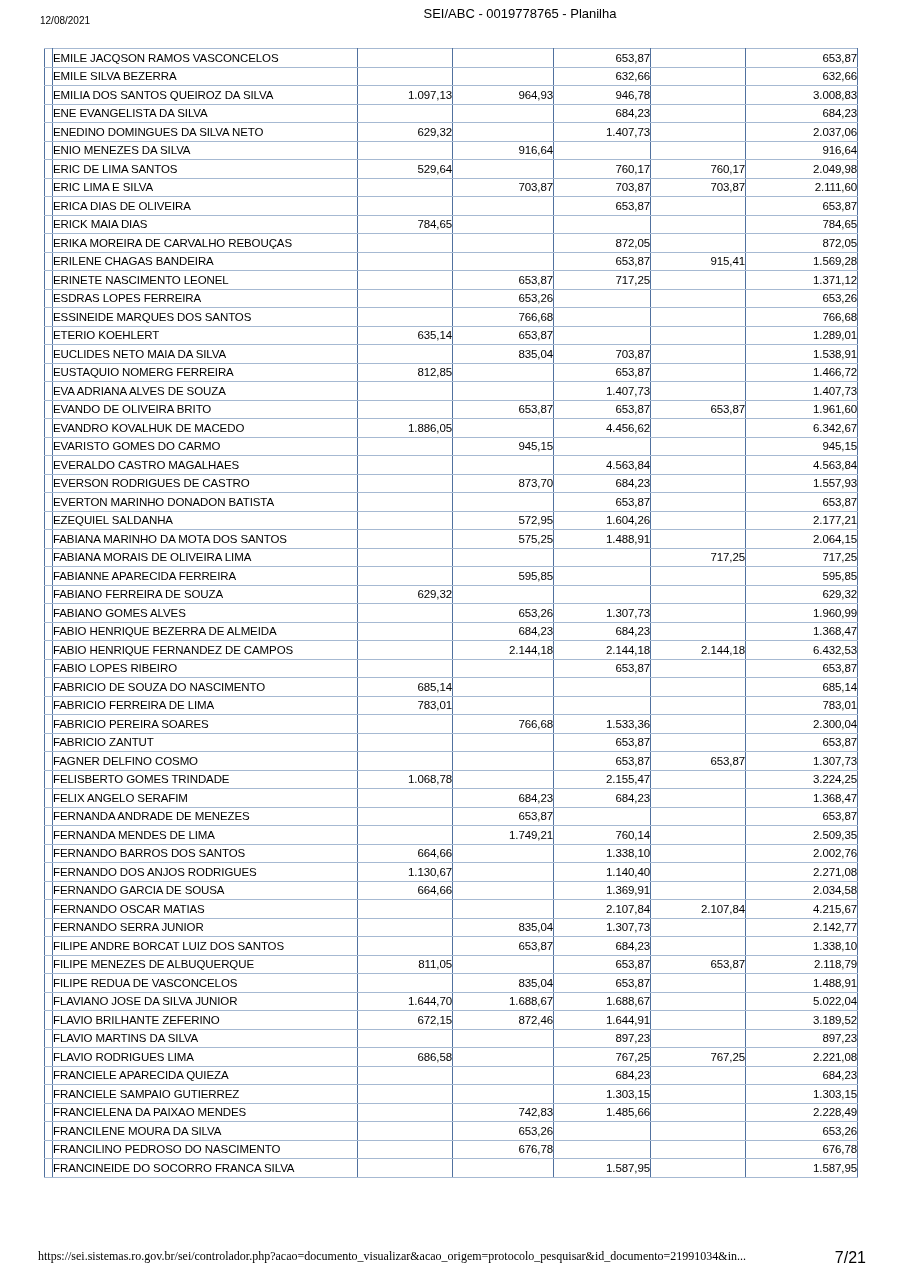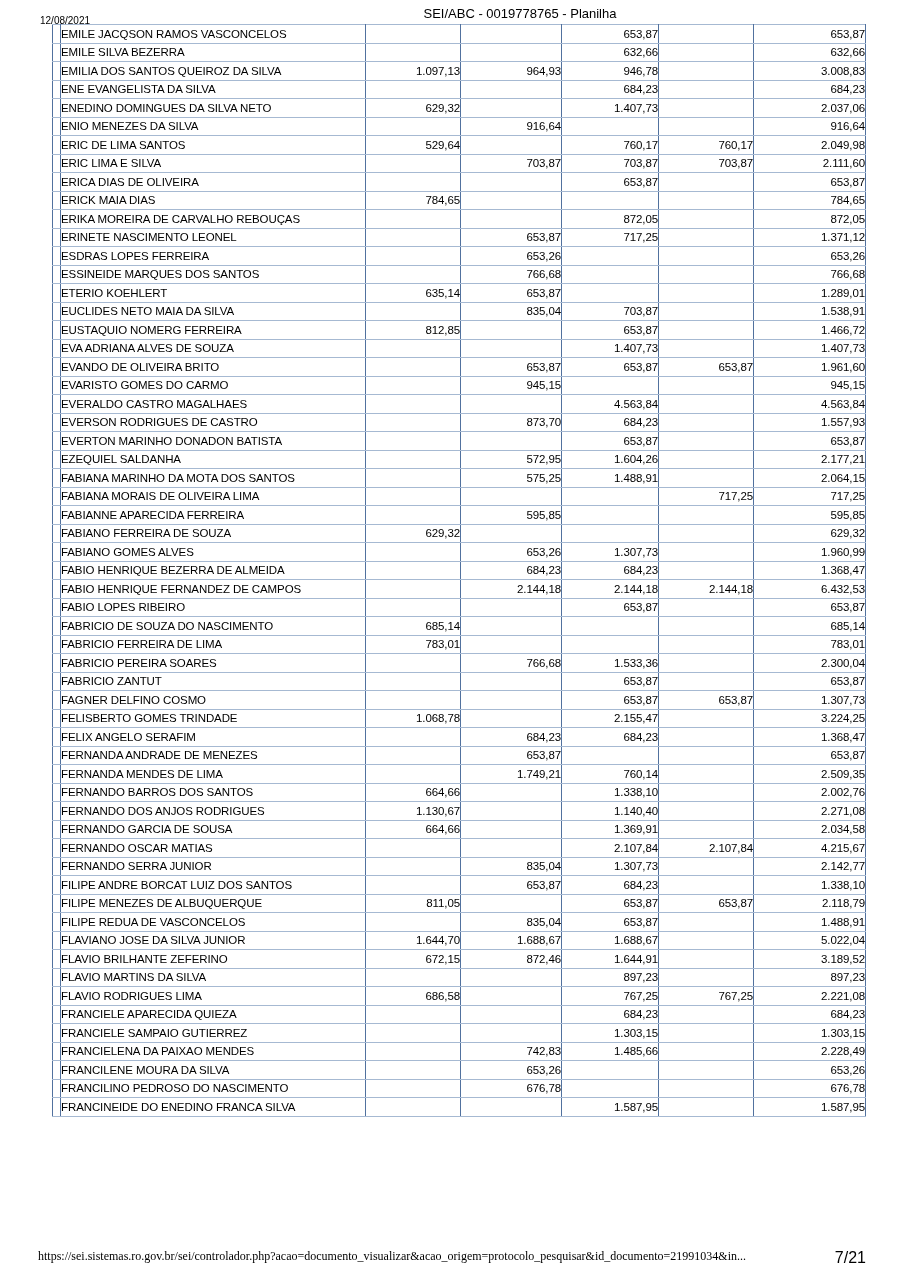--- a/index.html
+++ b/index.html
@@ -13,21 +13,21 @@
     font-family:"Liberation Sans", sans-serif;color:#000;
   }
   .print-header-date{
     position:absolute;left:40px;top:15px;font-size:10px;white-space:nowrap;
   }
   .print-header-title{
     position:absolute;left:520px;top:6px;transform:translateX(-50%);
     font-size:13px;white-space:nowrap;
   }
   .sheet-wrap{
-    position:absolute;left:44px;top:24px;width:813px;margin-left:8px;
+    position:absolute;left:44px;top:48px;width:813px;
   }
   table.sheet{
     border-collapse:collapse;table-layout:fixed;width:813px;
     border-left:1.5px solid var(--vb);
     border-top:1px solid var(--hb);
   }
   table.sheet td{
     height:18.5px;padding:0;font-size:11.5px;letter-spacing:-0.1px;
     border-right:1.5px solid var(--vb);
     border-bottom:1px solid var(--hb);
@@ -155,20 +155,29 @@
           <td class="c-spacer"></td>
           <td class="c-name">ERIKA MOREIRA DE CARVALHO REBOUÇAS</td>
           <td class="num"></td>
           <td class="num"></td>
           <td class="num">872,05</td>
           <td class="num"></td>
           <td class="num">872,05</td>
         </tr>
         <tr>
           <td class="c-spacer"></td>
+          <td class="c-name">ERILENE CHAGAS BANDEIRA</td>
+          <td class="num"></td>
+          <td class="num"></td>
+          <td class="num">653,87</td>
+          <td class="num">915,41</td>
+          <td class="num">1.569,28</td>
+        </tr>
+        <tr>
+          <td class="c-spacer"></td>
           <td class="c-name">ERINETE NASCIMENTO LEONEL</td>
           <td class="num"></td>
           <td class="num">653,87</td>
           <td class="num">717,25</td>
           <td class="num"></td>
           <td class="num">1.371,12</td>
         </tr>
         <tr>
           <td class="c-spacer"></td>
           <td class="c-name">ESDRAS LOPES FERREIRA</td>
@@ -224,20 +233,29 @@
           <td class="num">1.407,73</td>
         </tr>
         <tr>
           <td class="c-spacer"></td>
           <td class="c-name">EVANDO DE OLIVEIRA BRITO</td>
           <td class="num"></td>
           <td class="num">653,87</td>
           <td class="num">653,87</td>
           <td class="num">653,87</td>
           <td class="num">1.961,60</td>
+        </tr>
+        <tr>
+          <td class="c-spacer"></td>
+          <td class="c-name">EVANDRO KOVALHUK DE MACEDO</td>
+          <td class="num">1.886,05</td>
+          <td class="num"></td>
+          <td class="num">4.456,62</td>
+          <td class="num"></td>
+          <td class="num">6.342,67</td>
         </tr>
         <tr>
           <td class="c-spacer"></td>
           <td class="c-name">EVARISTO GOMES DO CARMO</td>
           <td class="num"></td>
           <td class="num">945,15</td>
           <td class="num"></td>
           <td class="num"></td>
           <td class="num">945,15</td>
         </tr>
@@ -578,21 +596,21 @@
           <td class="c-spacer"></td>
           <td class="c-name">FRANCILINO PEDROSO DO NASCIMENTO</td>
           <td class="num"></td>
           <td class="num">676,78</td>
           <td class="num"></td>
           <td class="num"></td>
           <td class="num">676,78</td>
         </tr>
         <tr>
           <td class="c-spacer"></td>
-          <td class="c-name">FRANCINEIDE DO ENEDINO FRANCA SILVA</td>
+          <td class="c-name">FRANCINEIDE DO SOCORRO FRANCA SILVA</td>
           <td class="num"></td>
           <td class="num"></td>
           <td class="num">1.587,95</td>
           <td class="num"></td>
           <td class="num">1.587,95</td>
         </tr>
       </tbody>
   </table>
 </div>
 

